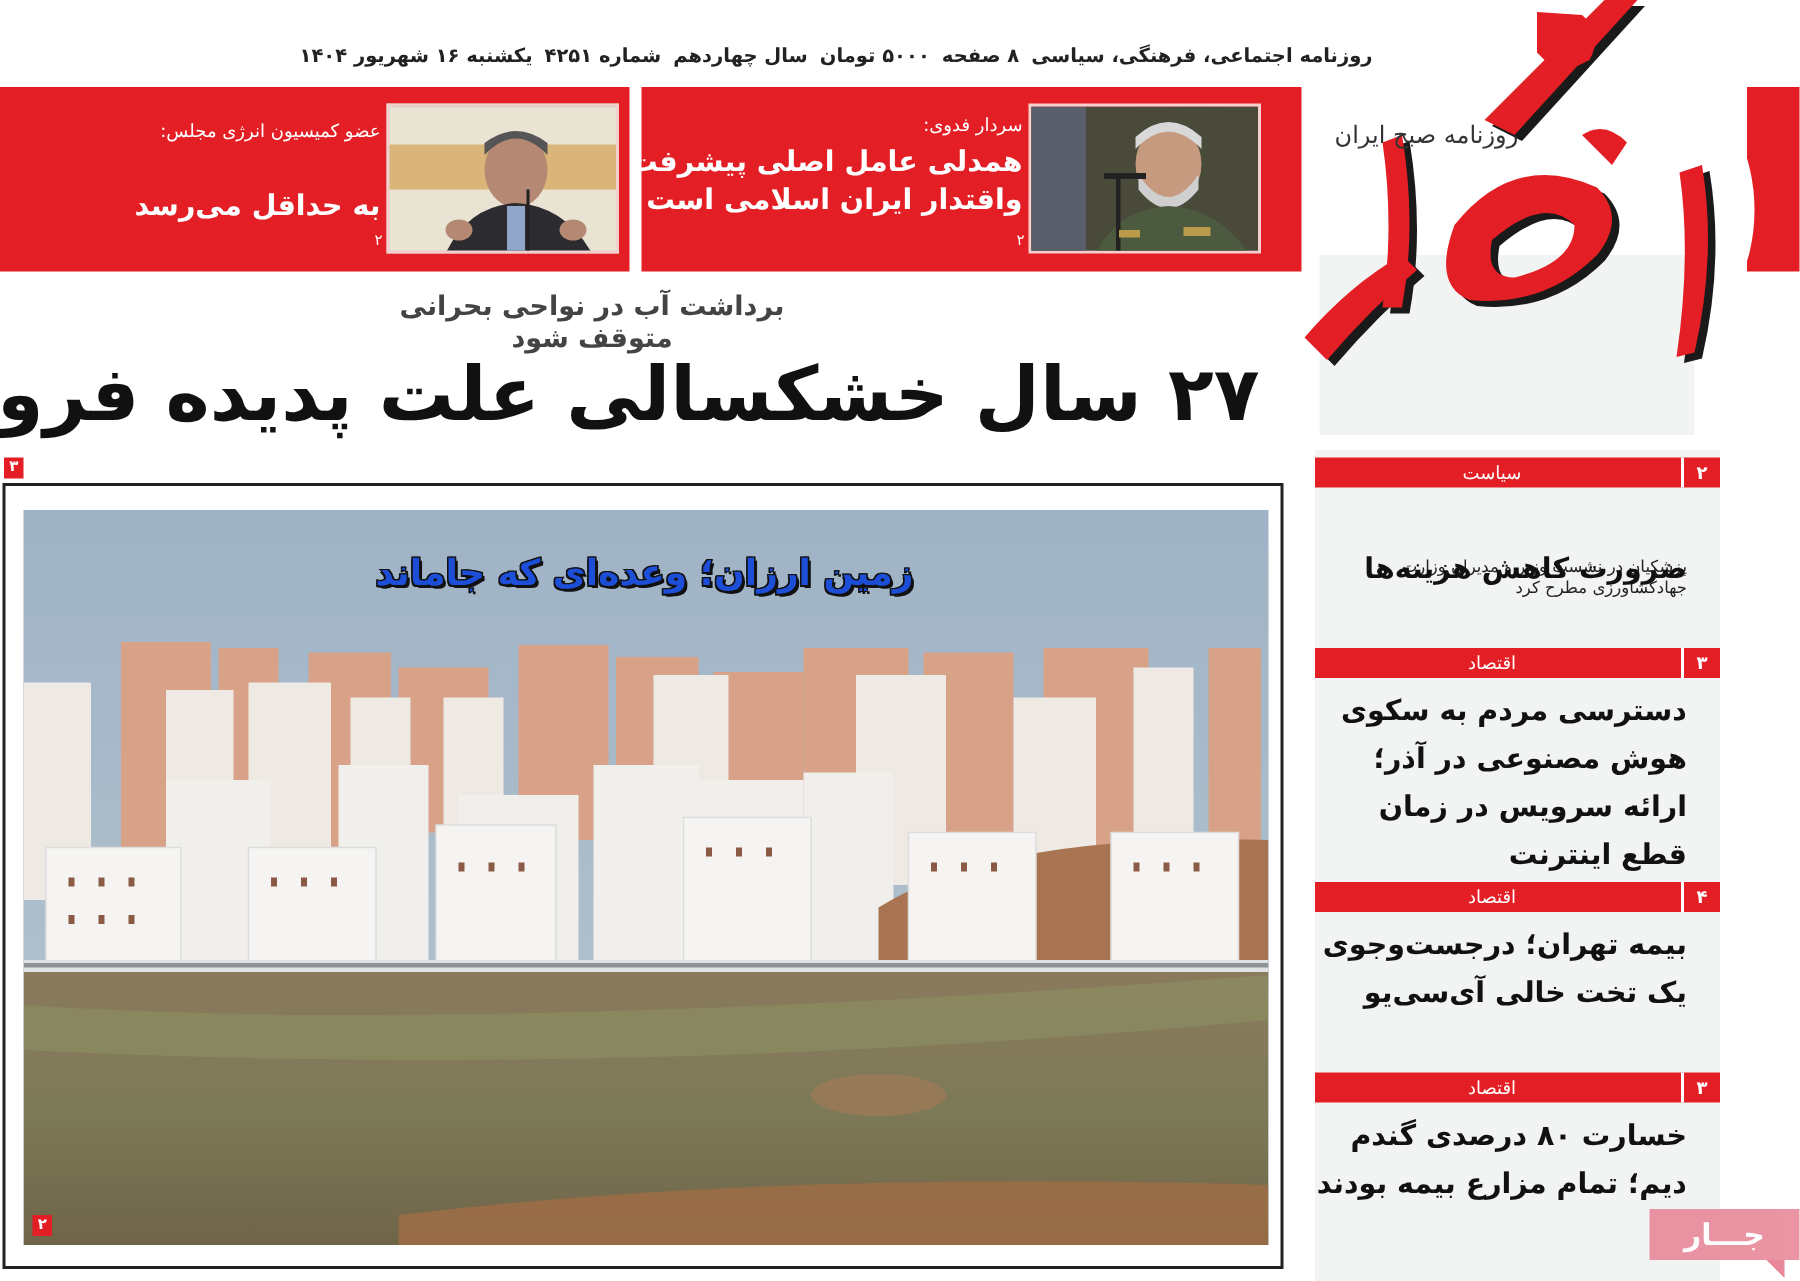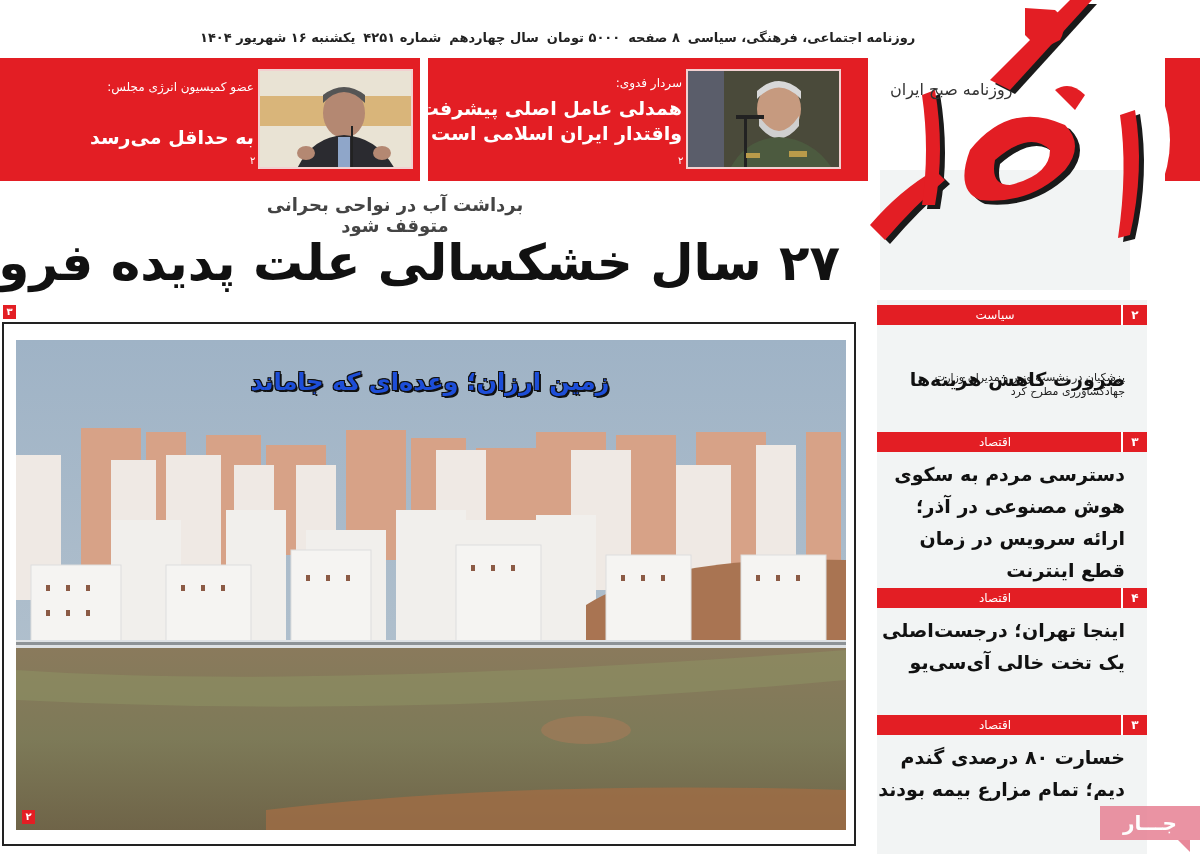--- a/index.html
+++ b/index.html
@@ -282,21 +282,21 @@
     <span class="cat">اقتصاد</span>
   </div>
   <div class="side-headline" style="top:26px;">دسترسی مردم به سکوی هوش مصنوعی در آذر؛ ارائه سرویس در زمان قطع اینترنت</div>
 </div>
 
 <div class="side-item" style="top:588px; height:100px;">
   <div class="side-bar" style="top:0;">
     <span class="num">۴</span>
     <span class="cat">اقتصاد</span>
   </div>
-  <div class="side-headline" style="top:26px;">اینجا تهران؛ درجست‌اصلی یک تخت خالی آی‌سی‌یو</div>
+  <div class="side-headline" style="top:26px;">بیمه تهران؛ درجست‌وجوی یک تخت خالی آی‌سی‌یو</div>
 </div>
 
 <div class="side-item" style="top:715px; height:100px;">
   <div class="side-bar" style="top:0;">
     <span class="num">۳</span>
     <span class="cat">اقتصاد</span>
   </div>
   <div class="side-headline" style="top:26px;">خسارت ۸۰ درصدی گندم دیم؛ تمام مزارع بیمه بودند</div>
 </div>
 

